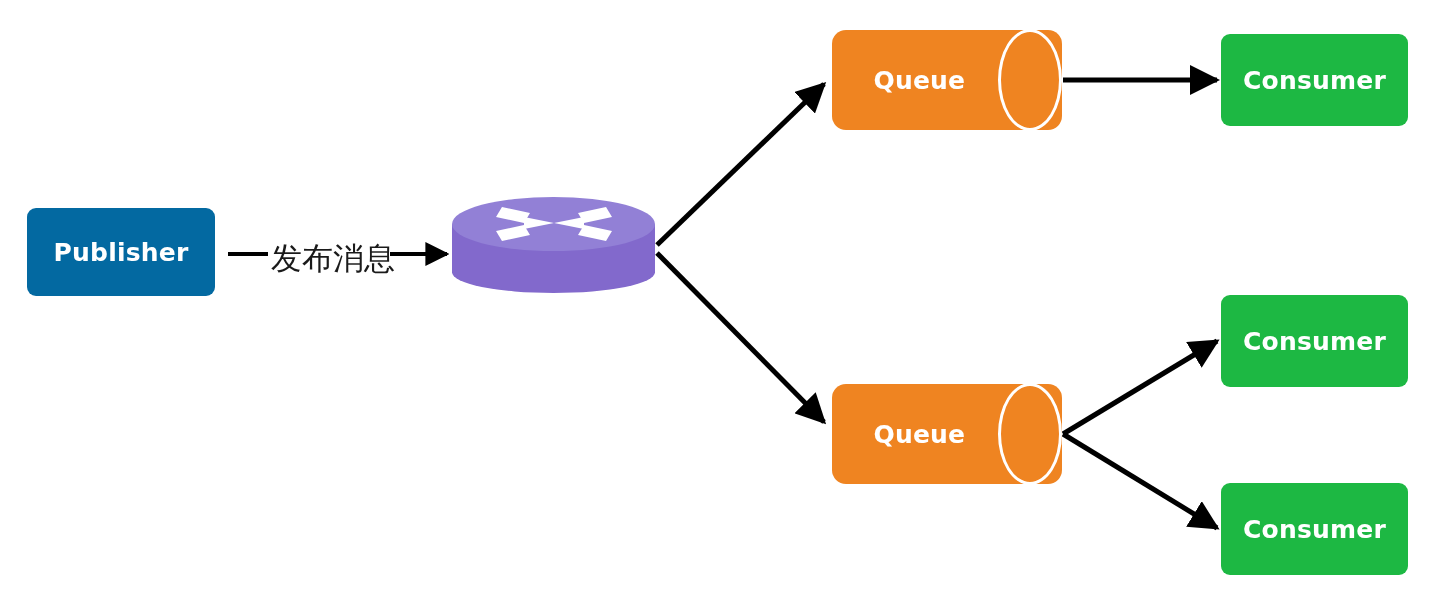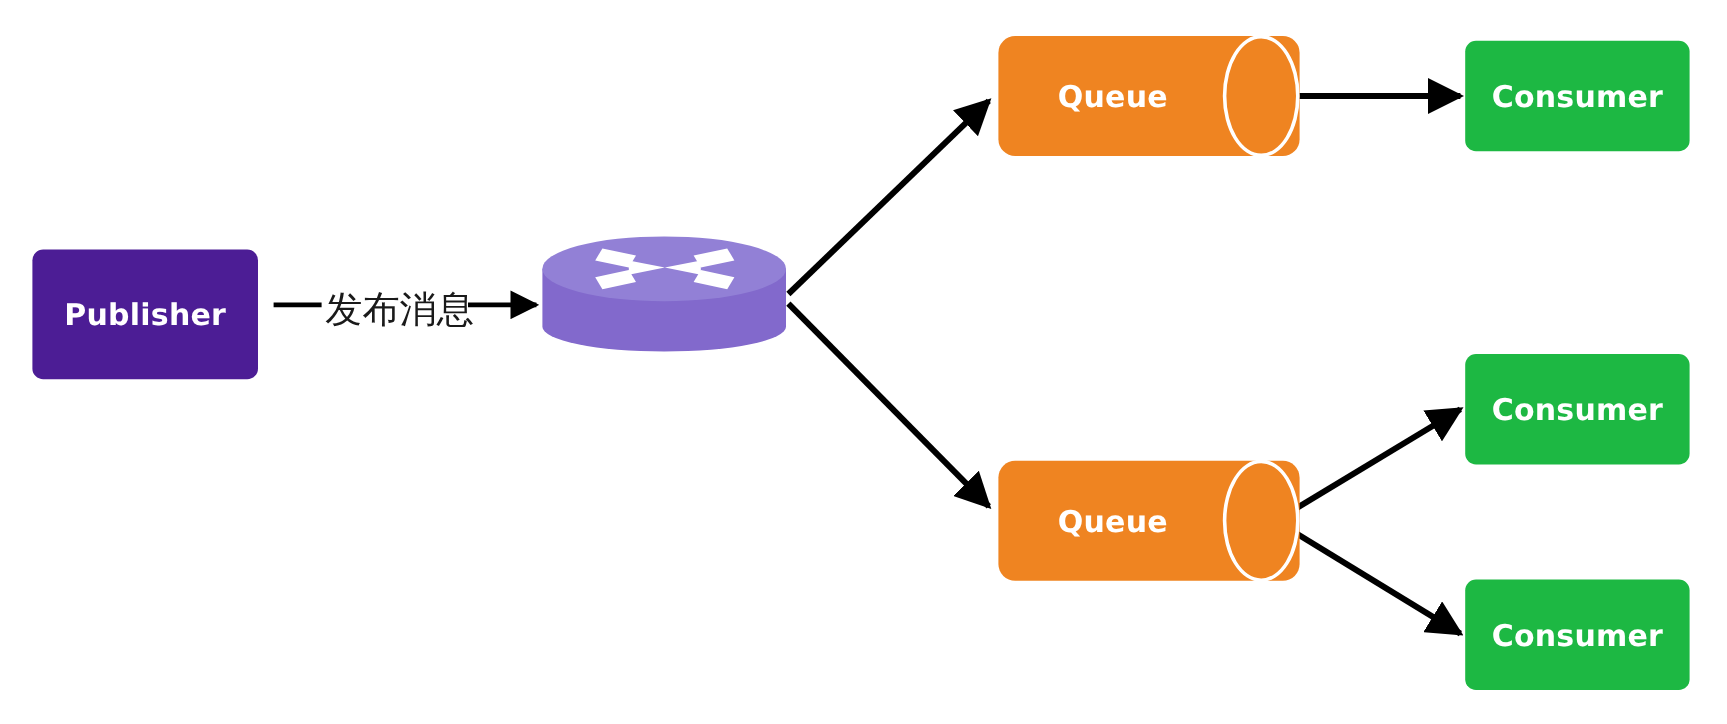--- a/index.html
+++ b/index.html
@@ -43,21 +43,20 @@
     display: flex;
     align-items: center;
     justify-content: center;
     border-radius: 9px;
     box-sizing: border-box;
   }
 
   
   .cyl-h {
     position: absolute;
-    padding-left: 21px;
   }
   .cyl-h .body {
     position: absolute;
     left: 0;
     top: 0;
     width: 100%;
     height: 100%;
     border-radius: 14px;
     box-sizing: border-box;
   }
@@ -145,21 +144,21 @@
 
     <line x1="1063" y1="80" x2="1217" y2="80" stroke="#000000" stroke-width="5" marker-end="url(#arrowhead)"></line>
 
     <line x1="1063" y1="434" x2="1217" y2="341" stroke="#000000" stroke-width="5" marker-end="url(#arrowhead)"></line>
 
     <line x1="1063" y1="434" x2="1217" y2="528" stroke="#000000" stroke-width="5" marker-end="url(#arrowhead)"></line>
   </svg>
 
   <div class="edge-label" style="left:271px; top:243px;">发布消息</div>
 
-  <div class="rect-node" style="left:27px; top:208px; width:188px; height:108px; background:#4c1d95;">
+  <div class="rect-node" style="left:27px; top:208px; width:188px; height:88px; background:#0369a1;">
     <span class="node-label">Publisher</span>
   </div>
 
   <div class="cyl-v" style="left:452px; top:197px; width:203px; height:96px;">
     <div class="v-body" style="background:#8269cc;"></div>
     <div class="v-top" style="background:#9280d6;"></div>
 
     <svg class="glyph" width="120" height="44" viewBox="0 0 120 44" xmlns="http://www.w3.org/2000/svg">
       <g fill="#ffffff">
         <polygon points="8,4 36,10 30,20 2,14"></polygon>

